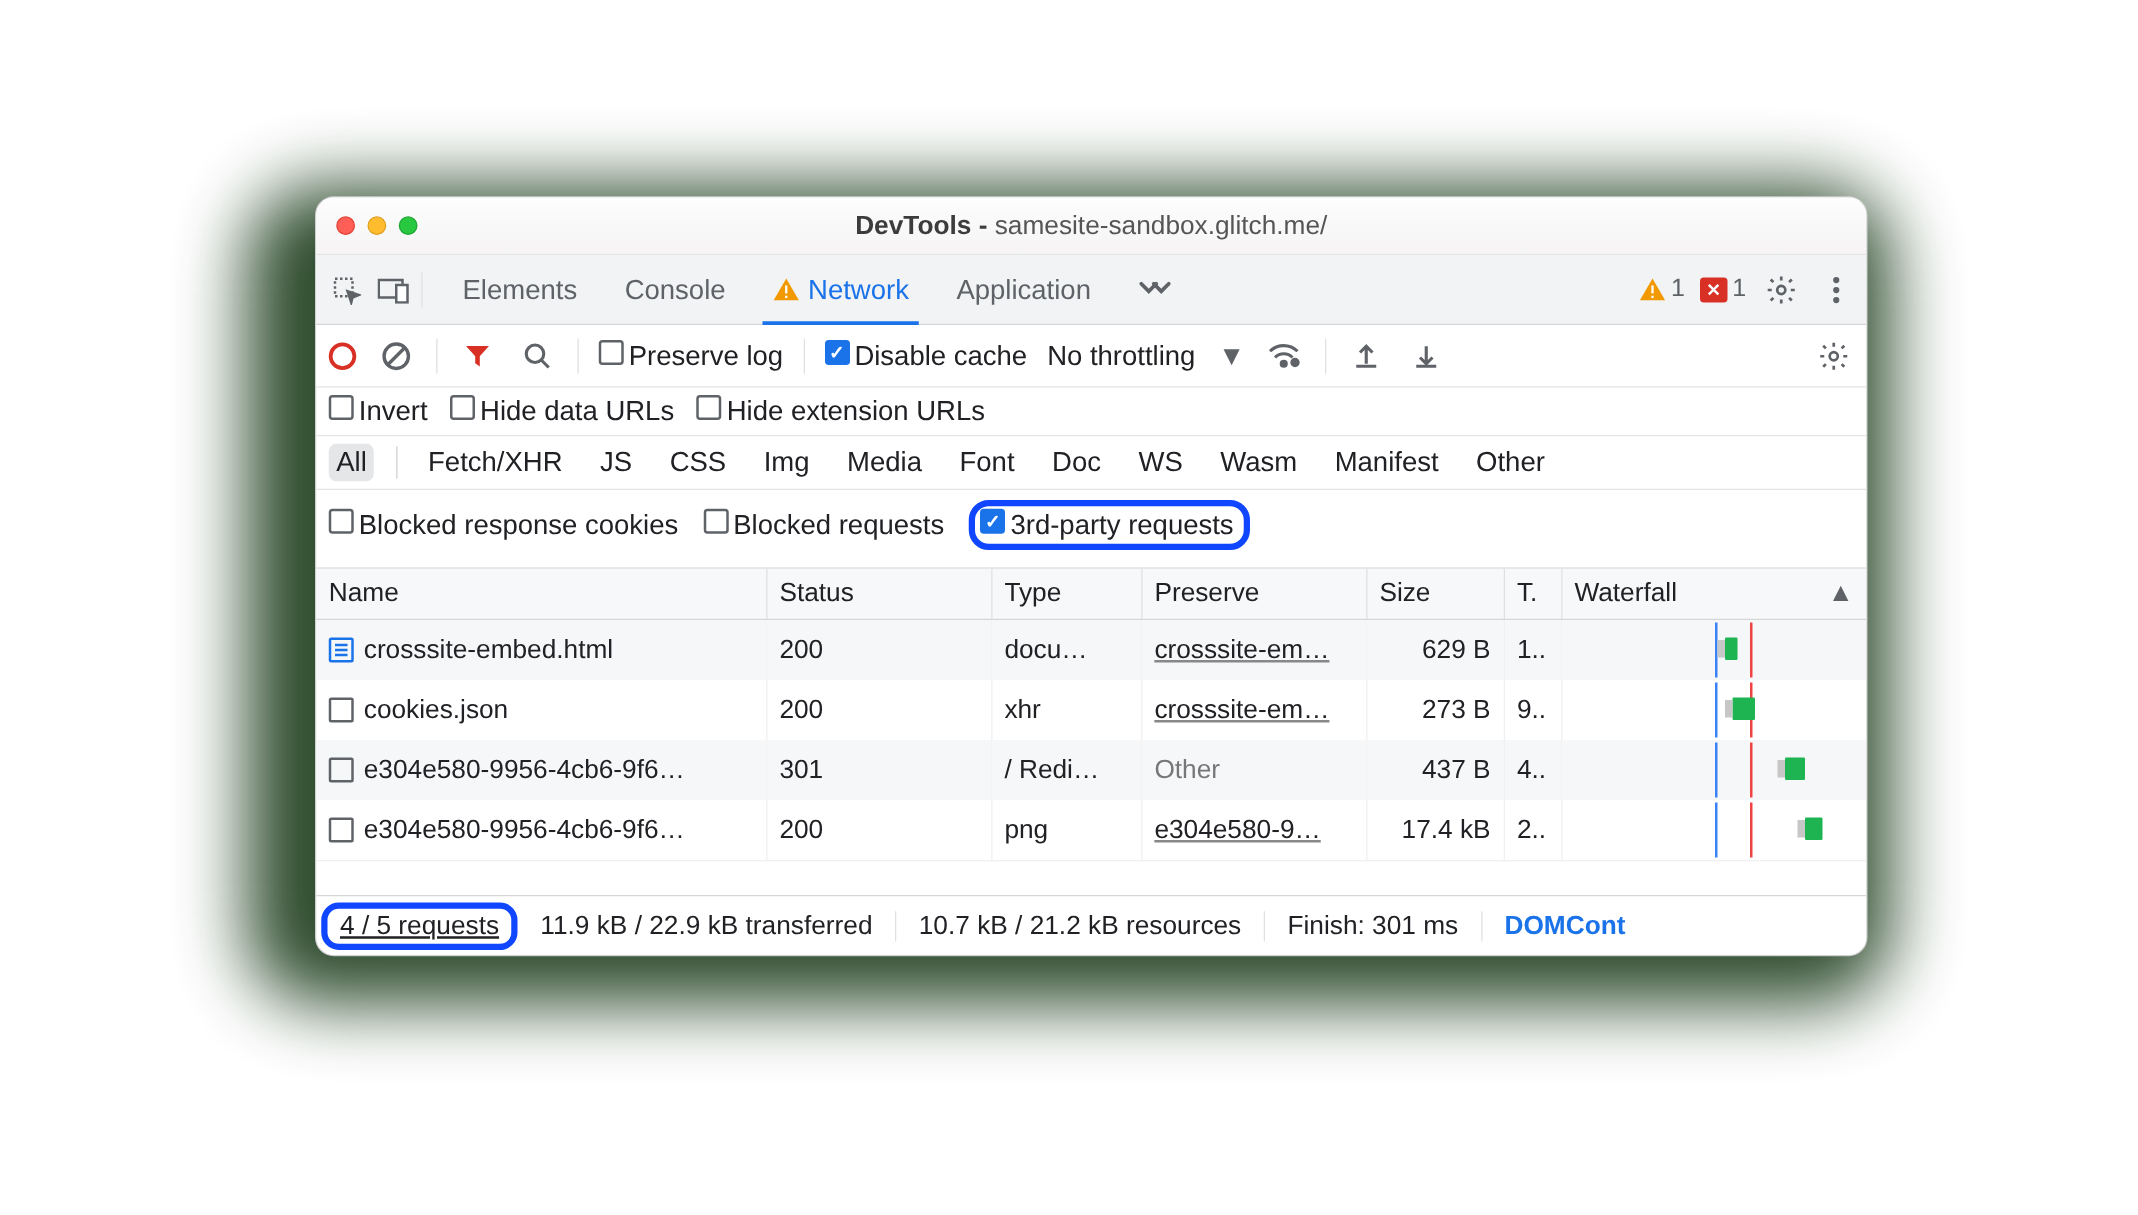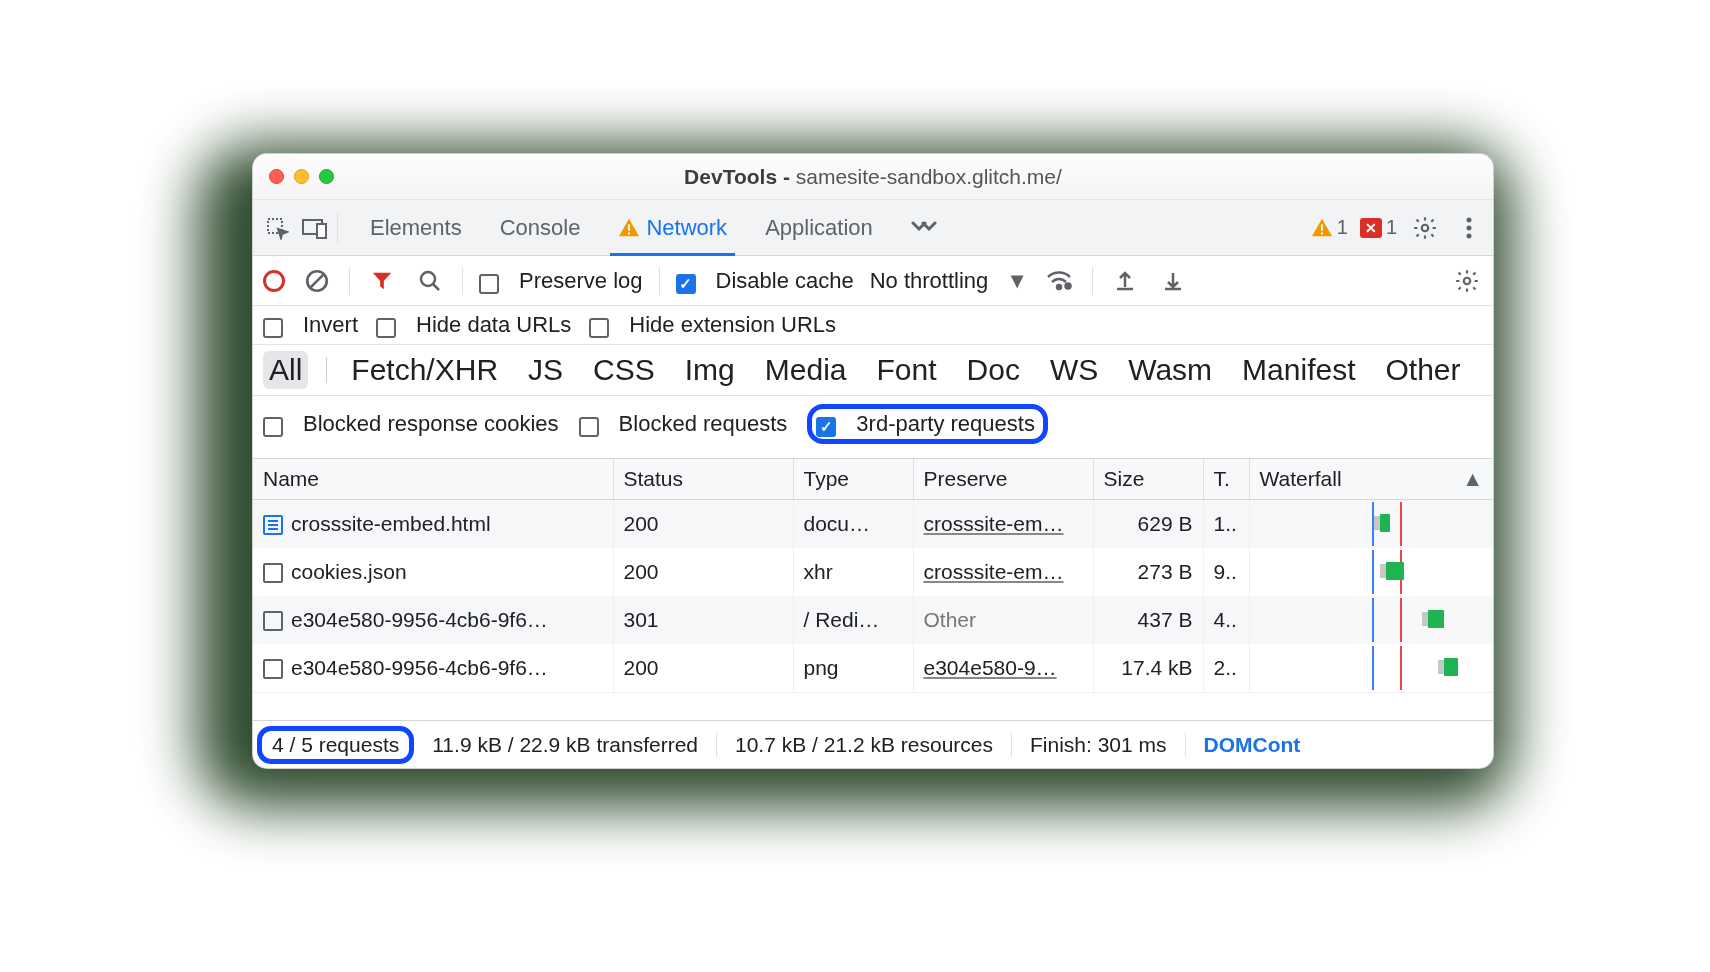--- a/index.html
+++ b/index.html
@@ -71,31 +71,31 @@
   .nettoolbar {
     display:flex; align-items:center; height:50px;
     border-bottom:1px solid #e4e4e4;
     padding:0 10px; gap:16px;
     background:#fff;
   }
   .vsep { width:1px; height:28px; background:#e0e0e0; }
   .recbtn { width:22px; height:22px; border:3px solid #d93025; border-radius:50%; }
   .cbx { width:20px; height:20px; border:2px solid #5f6368; border-radius:3px; display:inline-flex; align-items:center; justify-content:center;}
   .cbx.checked { background:#1a73e8; border-color:#1a73e8; color:#fff; font-size:15px; font-weight:bold;}
-  .lbl { display:flex; align-items:flex-end; gap:20px; color:#202124; font-size:22px;}
+  .lbl { display:flex; align-items:flex-start; gap:4px; color:#202124; font-size:22px;}
   .drop { display:flex; align-items:center; gap:18px; color:#202124; }
   .filterbar {
     display:flex; align-items:center; gap:18px; padding:6px 10px; border-bottom:1px solid #e4e4e4; flex-wrap:wrap;
   }
   .filter-input {
     width:320px; height:38px; border:1px solid #c4c4c4; border-radius:3px;
     font-size:22px; padding:0 10px; color:#777;
   }
   .chiprow { display:flex; align-items:center; gap:18px; padding:6px 10px; border-bottom:1px solid #e4e4e4; flex-wrap:wrap;}
-  .chip { font-size:30px; color:#202124; padding:2px 6px;}
+  .chip { font-size:22px; color:#202124; padding:2px 6px;}
   .chip.active { background:#e4e6e8; border-radius:6px;}
   .chipdiv { width:1px; height:26px; background:#cfcfcf;}
   .checkrow { display:flex; align-items:center; gap:20px; padding:8px 10px 14px 10px; border-bottom:1px solid #d6d6d6; flex-wrap:wrap;}
   .highlight-blue { border:5px solid #1046ff; border-radius:16px; padding:2px 8px 2px 4px; display:inline-flex; align-items:center; gap:8px;}
   table.net { width:100%; border-collapse:collapse; font-size:21px;}
   table.net th { text-align:left; font-weight:400; color:#202124; background:#f7f8f9; padding:8px 10px; border-right:1px solid #e0e0e0; border-bottom:1px solid #d6d6d6;}
   table.net th:last-child, table.net td:last-child { border-right:none;}
   table.net td { padding:8px 10px; border-right:1px solid #f0f0f0; white-space:nowrap; overflow:hidden; text-overflow:ellipsis;}
   table.net tr.even { background:#f5f7f9;}
   .doc-icon { width:20px; height:20px; border:2px solid #1a73e8; border-radius:2px; display:inline-flex; flex-direction:column; justify-content:center; align-items:center; gap:2px; margin-right:8px; vertical-align:middle;}
@@ -103,21 +103,21 @@
   .file-icon { width:20px; height:20px; border:2px solid #5f6368; border-radius:2px; display:inline-block; margin-right:8px; vertical-align:middle;}
   .linkish { color:#202124; text-decoration:underline; text-decoration-color:#888;}
   .wf-cell { position:relative; height:32px; min-width:190px;}
   .wf-blue-line { position:absolute; top:-6px; bottom:-6px; width:2px; background:#3b82f6;}
   .wf-red-line { position:absolute; top:-6px; bottom:-6px; width:2px; background:#ef4444;}
   .wf-bar { position:absolute; top:6px; height:18px; background:#1db451; border-radius:1px;}
   .wf-bar::before { content:""; position:absolute; left:-6px; top:2px; width:6px; height:14px; background:#c7c7c7;}
   .statusbar { display:flex; align-items:center; height:48px; border-top:1px solid #d6d6d6; font-size:21px; color:#202124; padding:0 4px; gap:0;}
   .statusbar .seg { padding:0 18px; border-right:1px solid #e0e0e0;}
   .statusbar .dom { color:#1a73e8; font-weight:700;}
-  .req-highlight { border:5px solid #1046ff; border-radius:14px; padding:2px 10px;}
+  .req-highlight { border:5px solid #1046ff; border-radius:14px; padding:2px 10px;text-decoration:underline;}
   .col-name{width:360px;} .col-status{width:180px;} .col-type{width:120px;} .col-init{width:180px;} .col-size{width:110px; text-align:right;} .col-time{width:46px;} .col-wf{}
   .sort-arrow { float:right; color:#5f6368;}
   svg { display:block; }
 </style>
 </head>
 <body>
 
 <div class="noise-backdrop">
   <div class="shadow-blob"></div>
   <div class="window">

